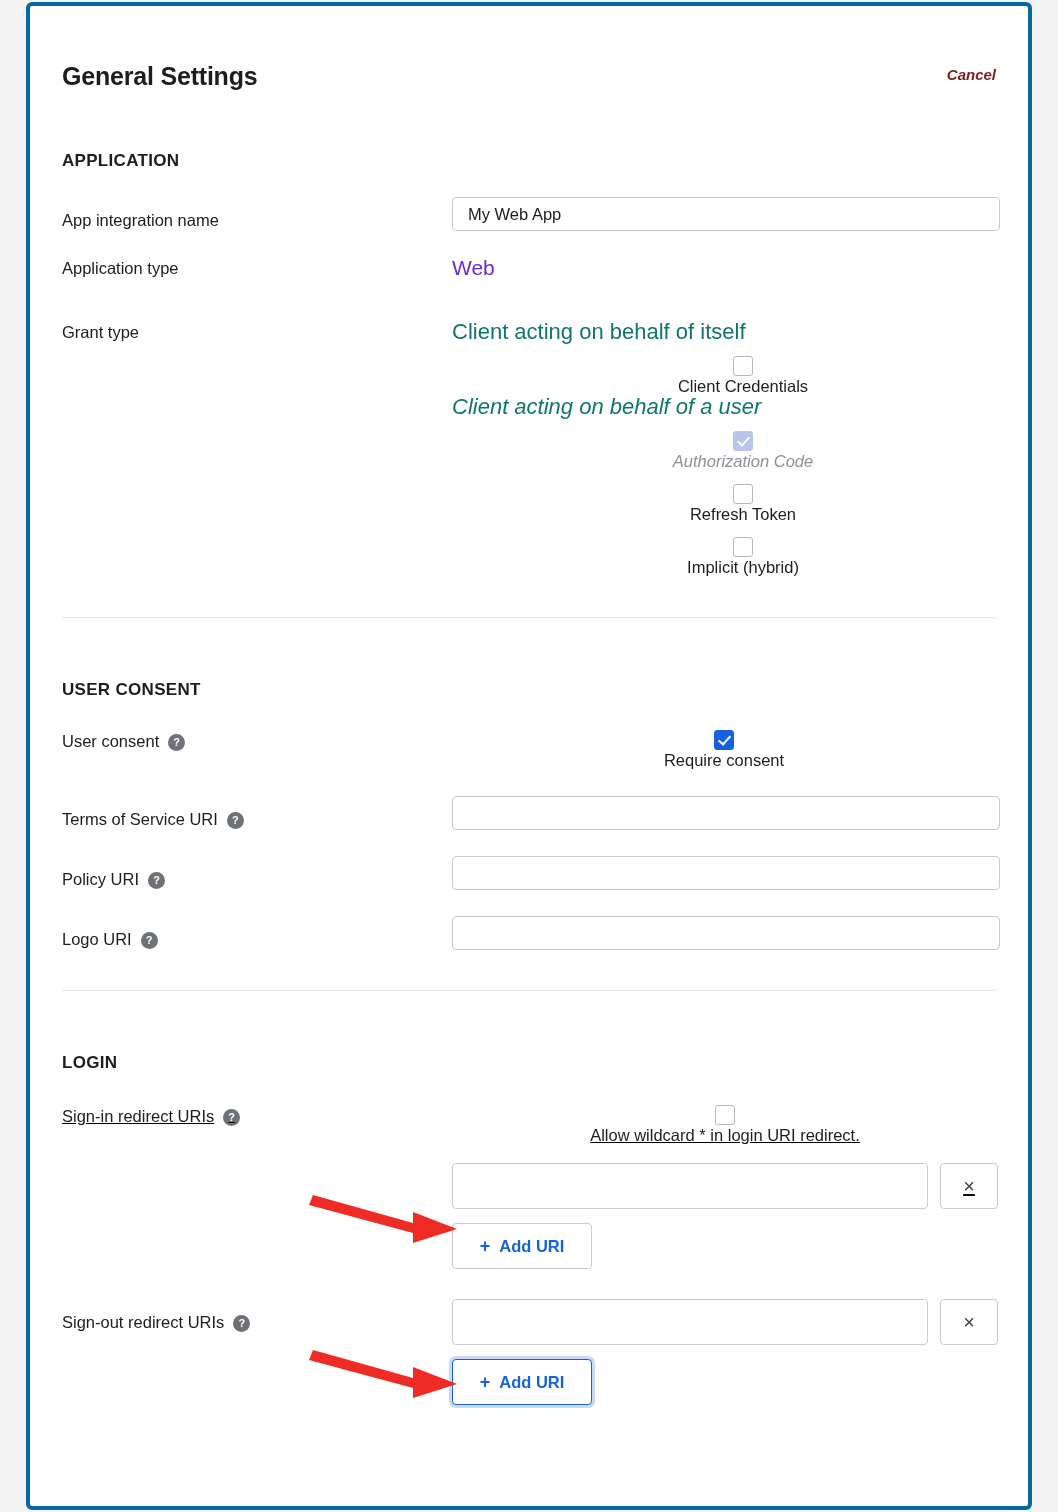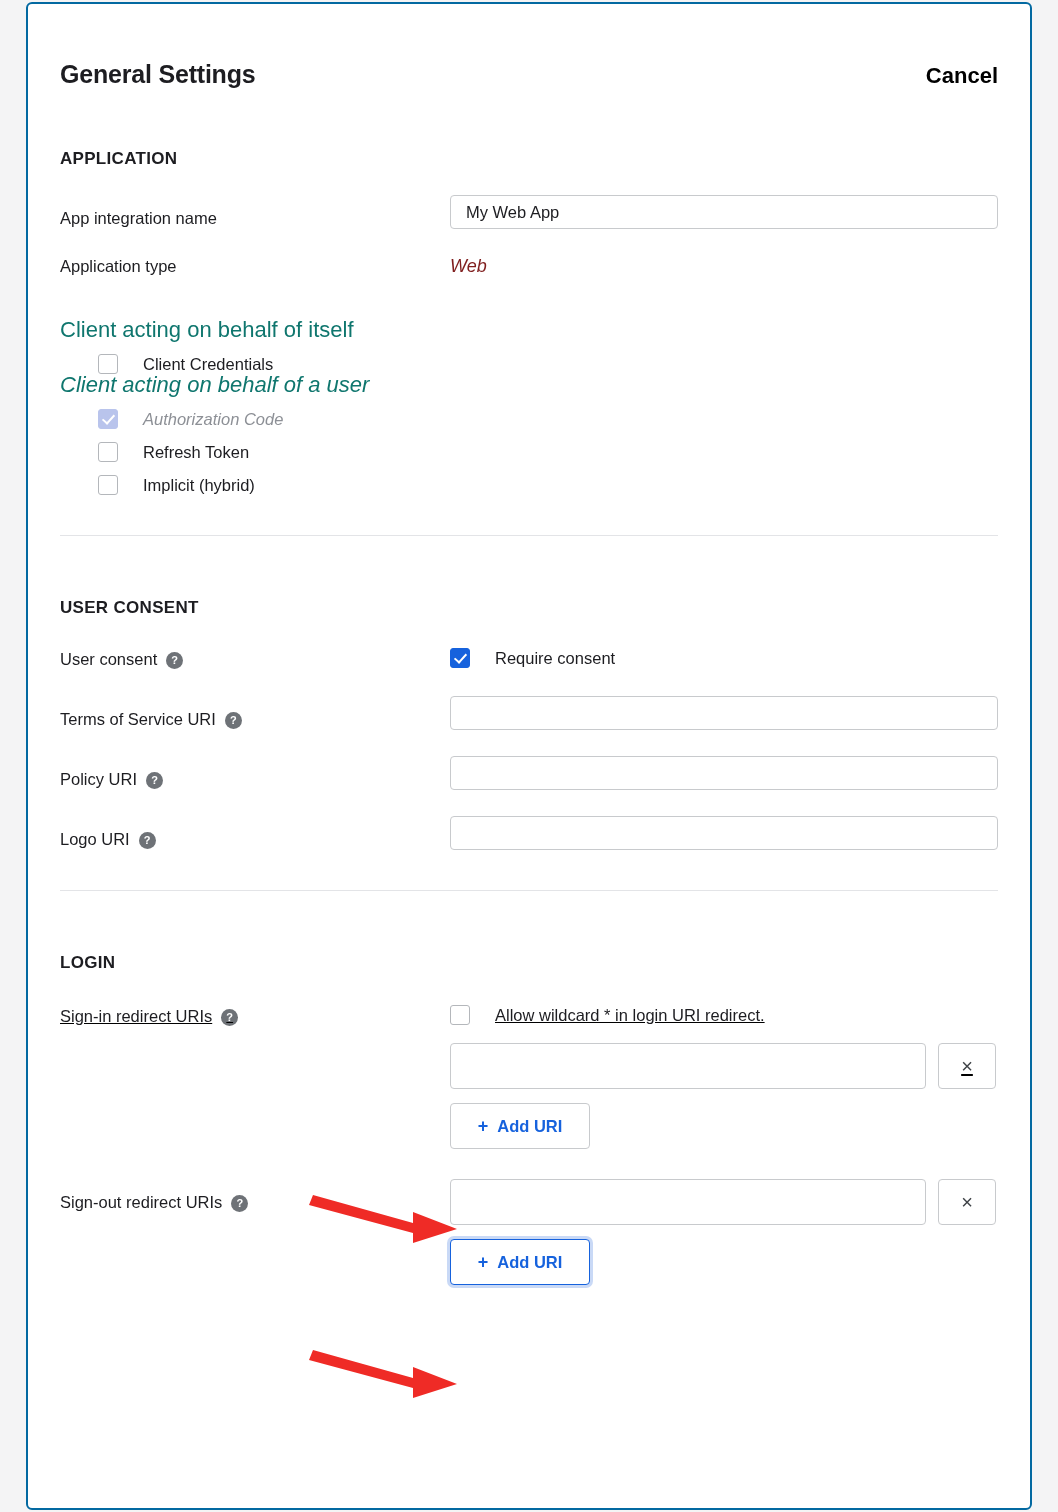--- a/index.html
+++ b/index.html
@@ -22,21 +22,21 @@
     box-sizing: border-box;
   }
 
   .card {
     position: absolute;
     left: 26px;
     top: 2px;
     width: 1006px;
     min-height: 1508px;
     background: #ffffff;
-    border: 2px solid #0369a1;
+    border: 4px solid #0369a1;
     border-radius: 6px;
     box-sizing: border-box;
   }
 
   .inner {
     padding: 0 32px;
     box-sizing: border-box;
   }
 
   
@@ -47,26 +47,27 @@
     padding-top: 58px;
   }
   .card-title {
     font-size: 25px;
     font-weight: bold;
     color: #1d1d21;
     letter-spacing: -0.2px;
     line-height: 1;
   }
   .cancel-link {
-    font-size: 22px;
+    font-size: 15px;
     font-weight: bold;
-    color: #000000;
+    color: #7f1d1d;
     cursor: pointer;
     line-height: 1;
     padding-top: 3px;
+    font-style: italic;
   }
 
   
   .section-head {
     font-size: 17px;
     font-weight: bold;
     color: #1d1d21;
     letter-spacing: 0.3px;
     margin-top: 62px;
   }
@@ -125,33 +126,33 @@
     background: #ffffff;
     font-family: "Liberation Sans", sans-serif;
     font-size: 16.5px;
     color: #1d1d21;
     padding: 0 15px;
     outline: none;
   }
   .text-input::placeholder { color: #9aa0a6; }
 
   .static-value {
-    font-size: 18px;
-    color: #7f1d1d;
+    font-size: 21px;
+    color: #6d28d9;
     padding-top: 0;
     line-height: 22px;
-    font-style: italic;
   }
 
   
   .cb-line {
     display: flex;
     align-items: center;
-    gap: 25px;
+    gap: 1px;
     margin-top: 13px;
+    flex-direction: column;
   }
   .cb-group-label {
     font-size: 22px;
     color: #0f766e;
     line-height: 22px;
   }
   .cb-indent { padding-left: 38px; }
 
   .cb {
     width: 20px;
@@ -285,20 +286,21 @@
       </div>
 
       <div class="row">
         <div class="row-label tight" style="padding-top:0;">Application type</div>
         <div class="row-field">
           <div class="static-value">Web</div>
         </div>
       </div>
 
       <div class="row" style="margin-top:42px;">
+        <div class="row-label tight" style="padding-top:0;">Grant type</div>
         <div class="row-field">
           <div class="cb-group-label">Client acting on behalf of itself</div>
 
           <div class="cb-line cb-indent">
             <span class="cb"></span>
             <span class="cb-text">Client Credentials</span>
           </div>
 
           <div class="cb-group-label" style="font-style:italic;">Client acting on behalf of a user</div>
 

